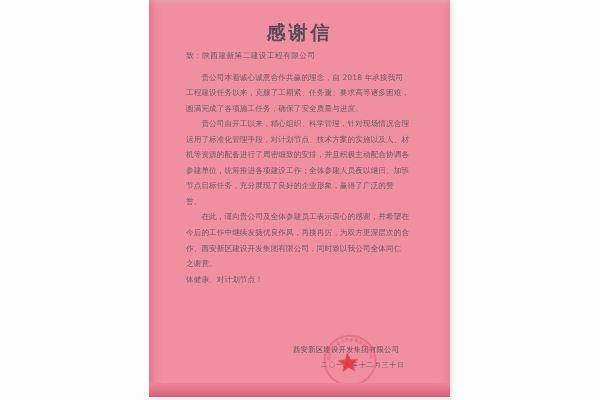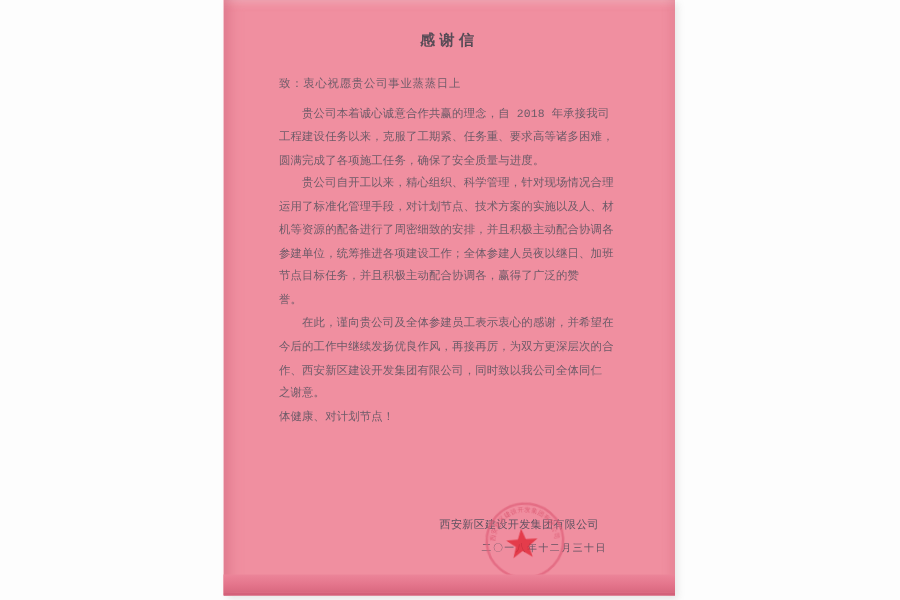--- a/index.html
+++ b/index.html
@@ -29,21 +29,21 @@
     position: absolute;
     left: 0; bottom: 0; width: 100%; height: 14px;
     background: linear-gradient(#ec8599, #e4758c 55%, #d9687f);
     border-bottom: 2px solid #d4617a;
   }
   
   .letter-title {
     position: absolute;
     left: 0; top: 20px; width: 100%;
     text-align: center;
-    font-size: 10px; font-weight: 700;
+    font-size: 19px; font-weight: 700;
     letter-spacing: 3px;
     color: #574b56;
     filter: blur(0.3px);
   }
   .letter {
     position: absolute;
     left: 37px; top: 48px; width: 224px;
     font-size: 7.6px;
     color: #635764;
     filter: blur(0.32px);
@@ -52,21 +52,20 @@
   .salutation {
     height: 15.5px; line-height: 15.5px;
     margin-bottom: 6px;
     white-space: nowrap; overflow: hidden;
     letter-spacing: 0.5px;
   }
   .body-lines .line {
     height: 15.55px; line-height: 15.55px;
     white-space: nowrap; overflow: hidden;
     letter-spacing: 0.1px;
-    font-family: Liberation Mono, monospace;
   }
   .signature {
     position: absolute;
     left: 144px; top: 345px;
     font-size: 7.4px; letter-spacing: 0.2px;
     color: #5d5260;
     filter: blur(0.32px);
     white-space: nowrap;
   }
   .date {
@@ -90,30 +89,30 @@
 </head>
 <body>
 
 <div class="photo">
 
   <div class="paper">
 
     <div class="letter-title">感谢信</div>
 
     <div class="letter">
-      <div class="salutation">致：衷心祝愿贵公司事业蒸蒸日上</div>
+      <div class="salutation">致：陕西建新第二建设工程有限公司</div>
       <div class="body-lines">
           <div class="line">　　贵公司本着诚心诚意合作共赢的理念，自 2018 年承接我司</div>
           <div class="line">工程建设任务以来，克服了工期紧、任务重、要求高等诸多困难，</div>
           <div class="line">圆满完成了各项施工任务，确保了安全质量与进度。</div>
           <div class="line">　　贵公司自开工以来，精心组织、科学管理，针对现场情况合理</div>
           <div class="line">运用了标准化管理手段，对计划节点、技术方案的实施以及人、材、</div>
           <div class="line">机等资源的配备进行了周密细致的安排，并且积极主动配合协调各</div>
           <div class="line">参建单位，统筹推进各项建设工作；全体参建人员夜以继日、加班</div>
-          <div class="line">节点目标任务，并且积极主动配合协调各，赢得了广泛的赞</div>
+          <div class="line">节点目标任务，充分展现了良好的企业形象，赢得了广泛的赞</div>
           <div class="line">誉。</div>
           <div class="line">　　在此，谨向贵公司及全体参建员工表示衷心的感谢，并希望在</div>
           <div class="line">今后的工作中继续发扬优良作风，再接再厉，为双方更深层次的合</div>
           <div class="line">作、西安新区建设开发集团有限公司，同时致以我公司全体同仁</div>
           <div class="line">之谢意。</div>
           <div class="line">体健康、对计划节点！</div>
         </div>
     </div>
 
     <div class="signature">西安新区建设开发集团有限公司</div>

